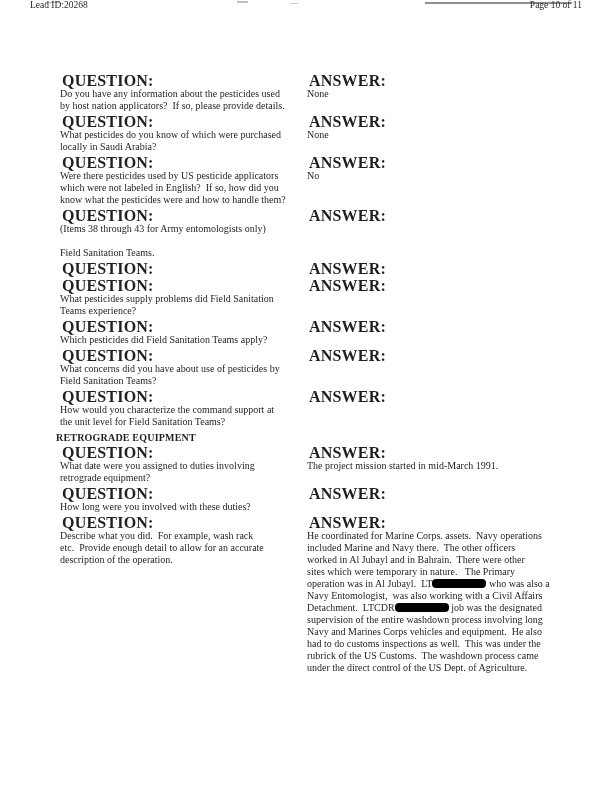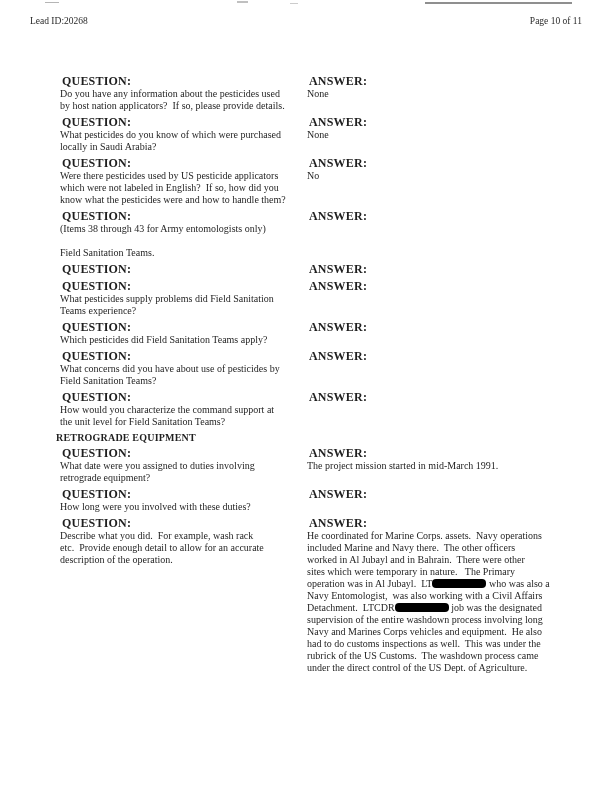--- a/index.html
+++ b/index.html
@@ -14,38 +14,38 @@
   }
   
   .artifact { position: absolute; background: #9a9a9a; }
   .artifact.a1 { left: 45px;  top: 2px; width: 14px;  height: 1px; background:#b5b5b5; }
   .artifact.a2 { left: 237px; top: 1px; width: 11px;  height: 2px; background:#c0c0c0; }
   .artifact.a3 { left: 290px; top: 3px; width: 8px;   height: 1px; background:#cccccc; }
   .artifact.a4 { left: 425px; top: 2px; width: 147px; height: 2px; background:#8f8f8f; }
 
   .page-header {
     position: absolute;
-    top: 16px; left: 30px; right: 30px;
+    top: 0; left: 30px; right: 30px;
     display: flex;
     justify-content: space-between;
     font-size: 9.5px;
     color: #2a2a2a;
   }
   .content {
     position: absolute;
     top: 74px;
     left: 60px;
     right: 40px;
   }
   .qa-row { display: flex; margin-bottom: 3px; }
   .q-col  { width: 247px; flex: none; }
   .a-col  { flex: 1; }
   .lab {
     font-weight: bold;
-    font-size: 12px;
+    font-size: 16px;
     line-height: 14px;
     letter-spacing: 0.2px;
     padding-left: 2px;
   }
   .tline {
     font-size: 10px;
     line-height: 12px;
     white-space: pre-wrap;
   }
   .section-heading {

